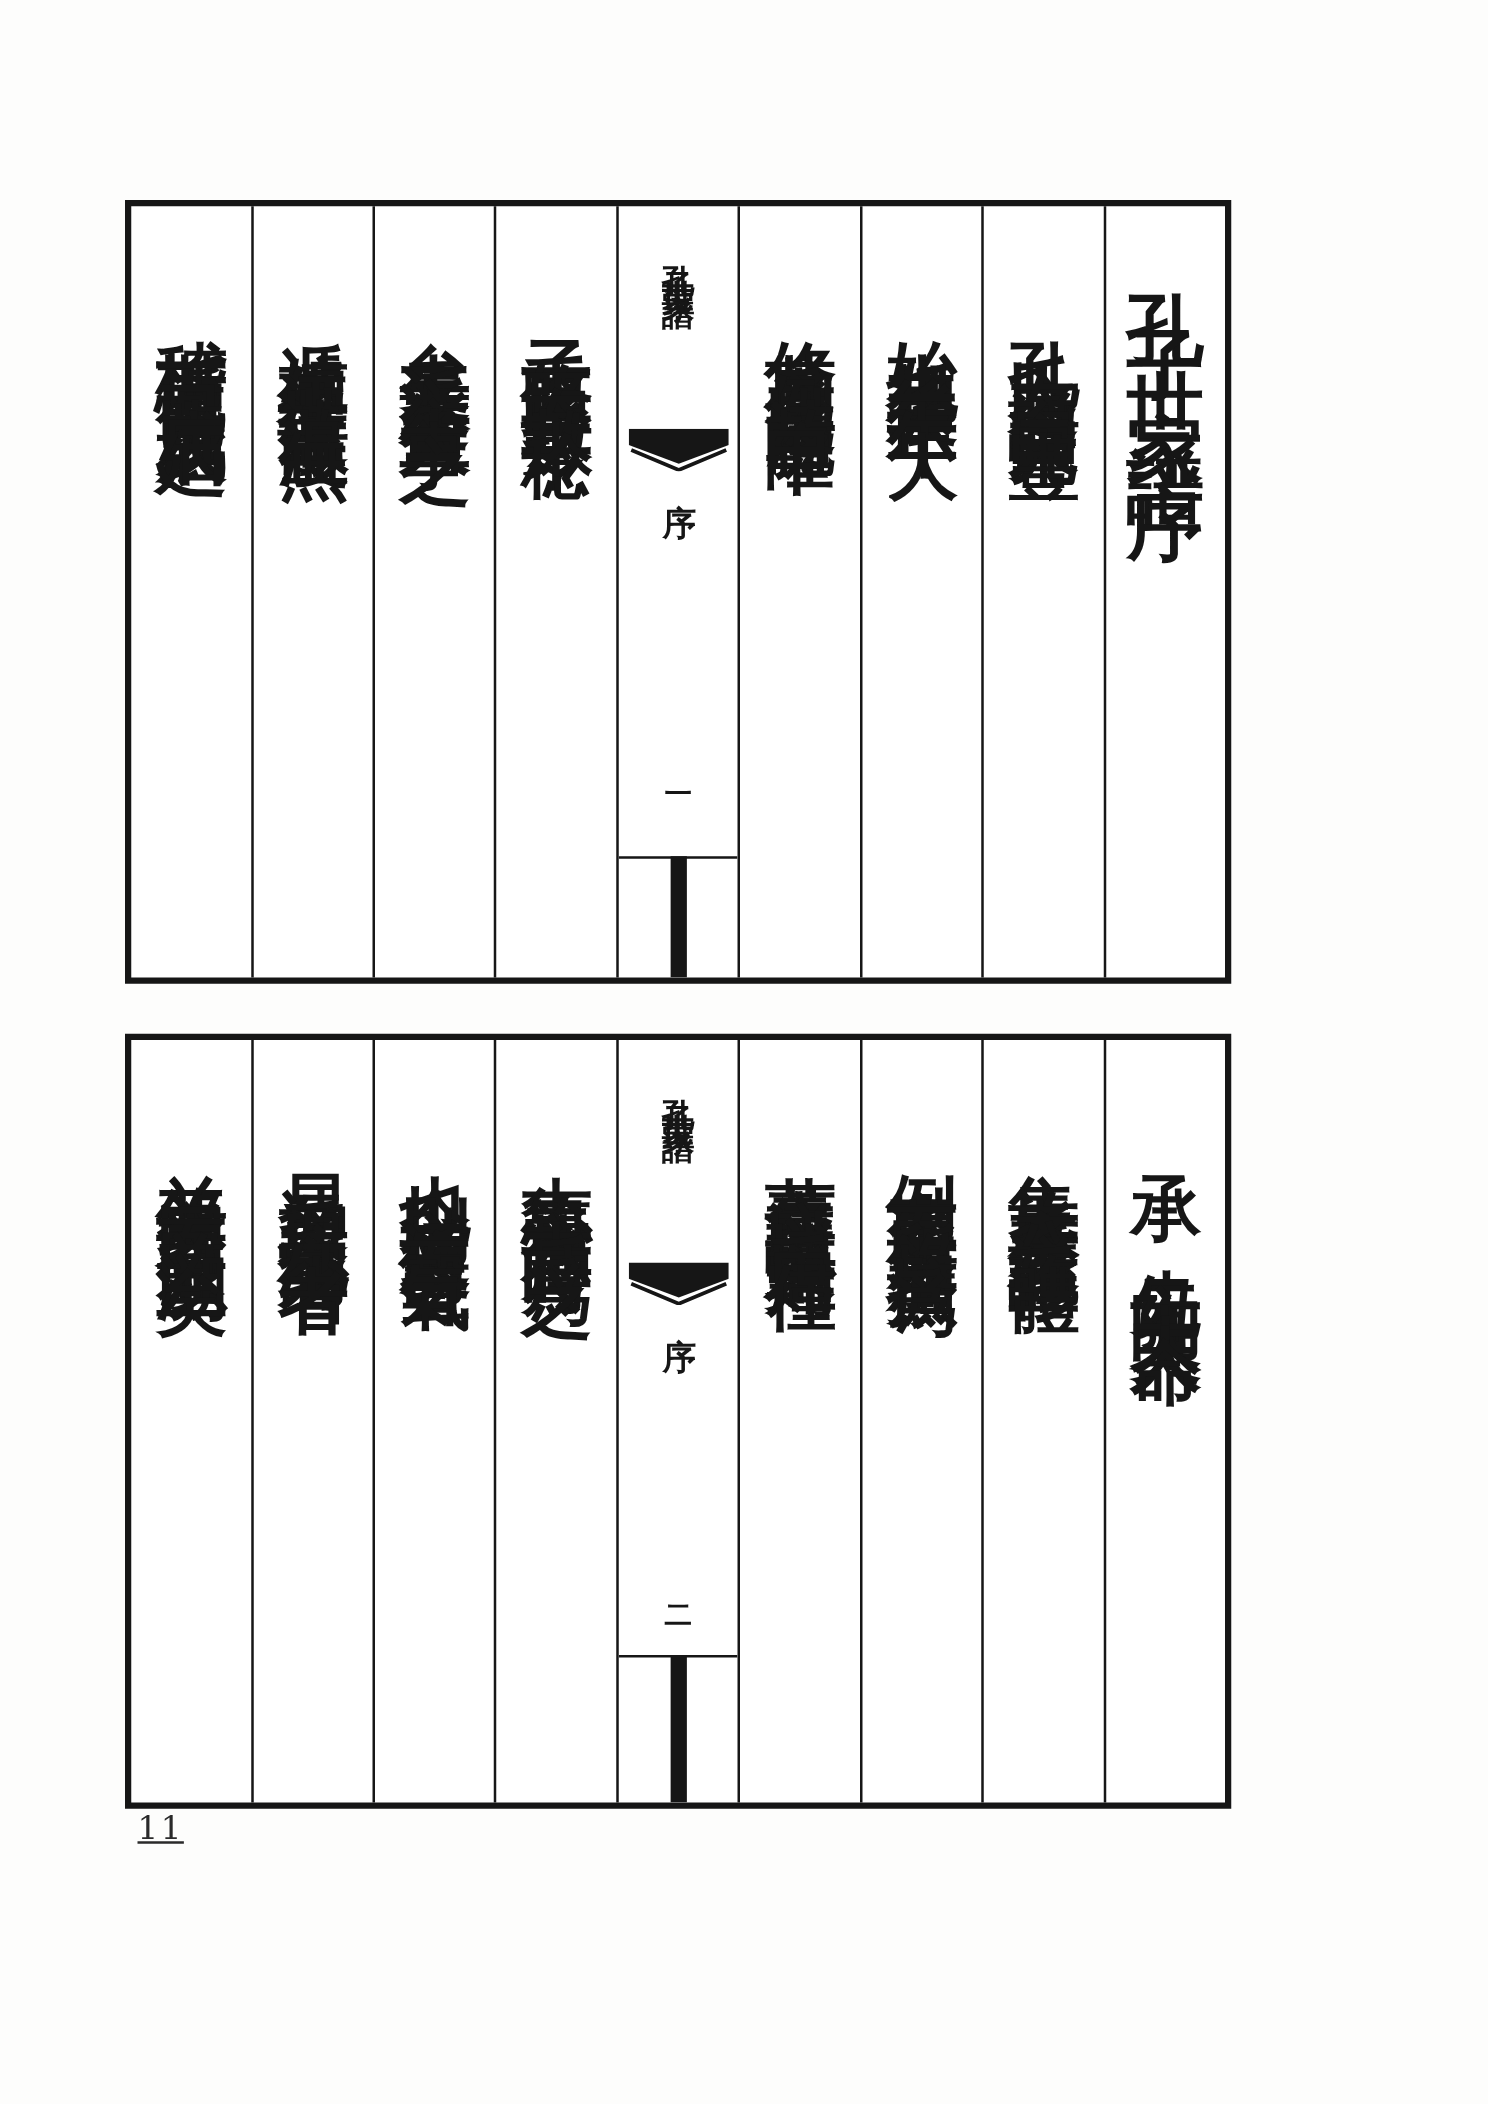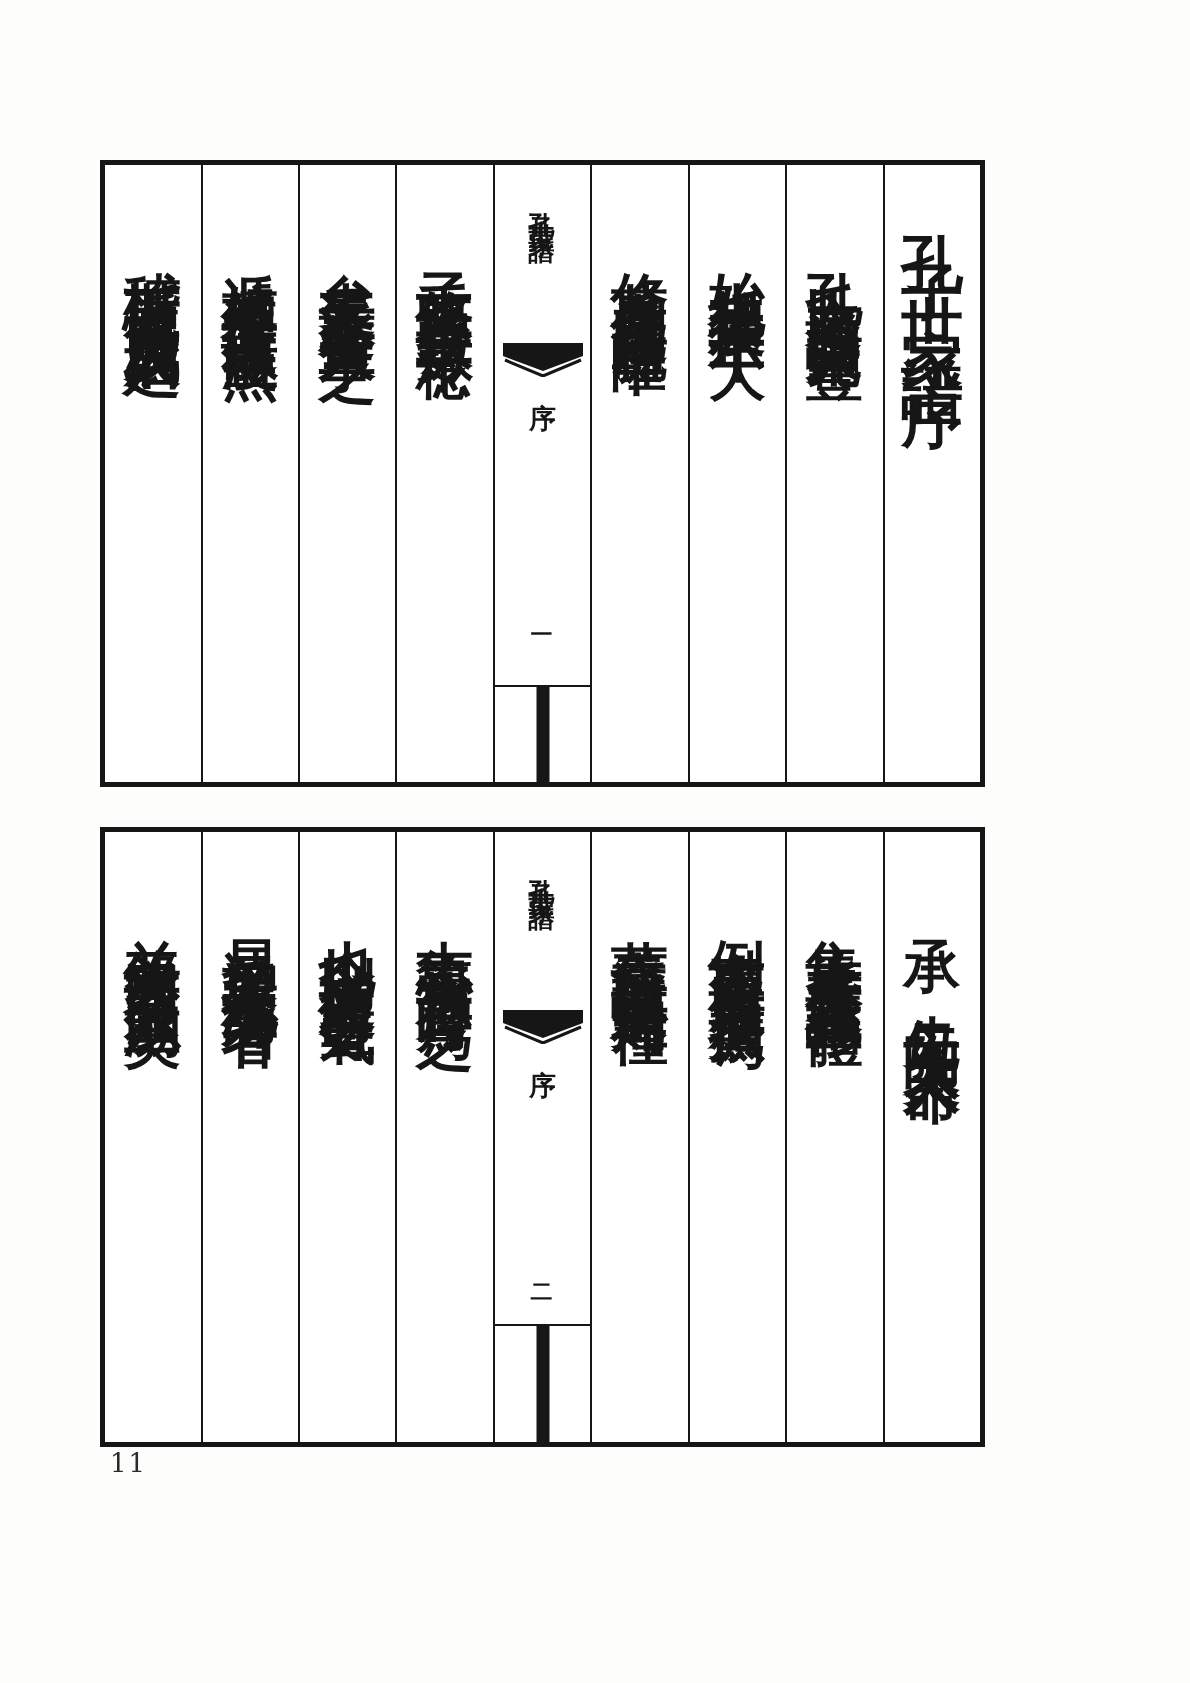--- a/index.html
+++ b/index.html
@@ -62,20 +62,21 @@
     position:absolute;top:var(--rule-top);bottom:0;
     left:50%;transform:translateX(-50%);
     width:13px;background:var(--ink);
   }
 
   
   .page-number{
     position:absolute;left:110px;top:1448px;
     font-size:26px;color:#2a2a2a;
     letter-spacing:2px;
+    text-decoration:underline;
   }
 </style>
 </head>
 <body>
 
 <div id="block-top" class="block">
     <div class="col title">
       <span class="vtext">孔子世家譜序</span>
     </div>
     <div class="col text">

